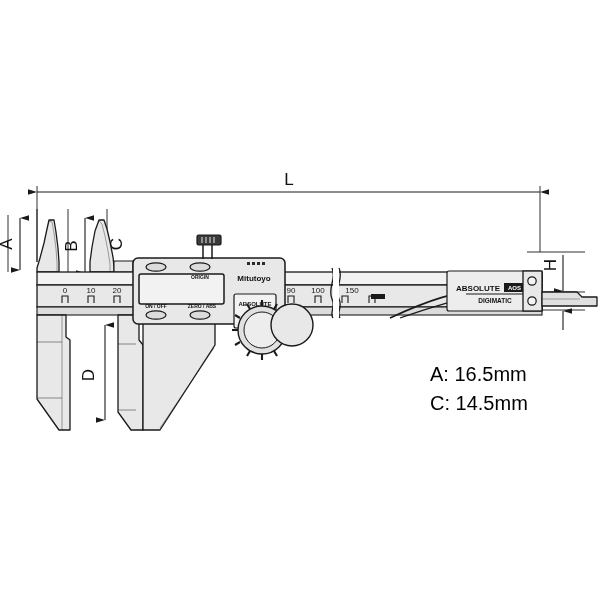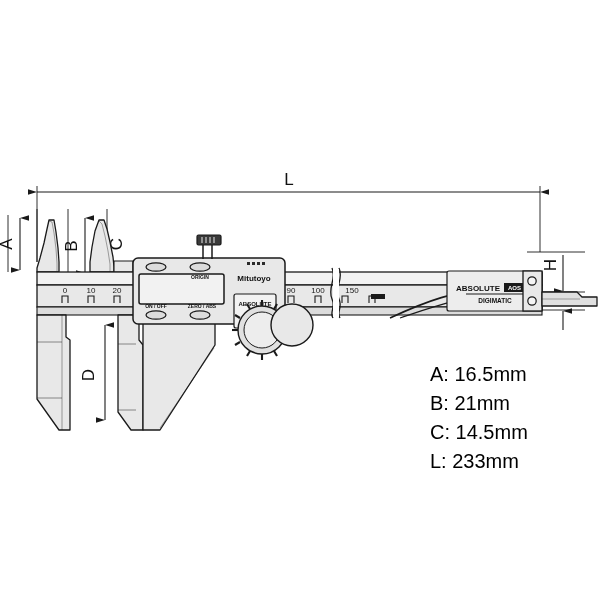--- a/index.html
+++ b/index.html
@@ -258,18 +258,16 @@
       <circle cx="532" cy="301" r="4.2" fill="#f4f4f4" stroke="#1a1a1a" stroke-width="1.2"></circle>
 
       <path d="M 542 292 L 577 292 L 582 297 L 597 297 L 597 306 L 542 306 Z" fill="#e0e0e0" stroke="#1a1a1a" stroke-width="1.3" stroke-linejoin="round"></path>
       <line x1="542" y1="299" x2="580" y2="299" stroke="#1a1a1a" stroke-width="0.7" opacity="0.5"></line>
 
     </g>
   </svg>
 
   <ul class="legend-list">
     <li>A: 16.5mm</li>
-    <li>B: 21mm</li>
     <li>C: 14.5mm</li>
-    <li>L: 233mm</li>
   </ul>
 
 </div>
 
 </body></html>

